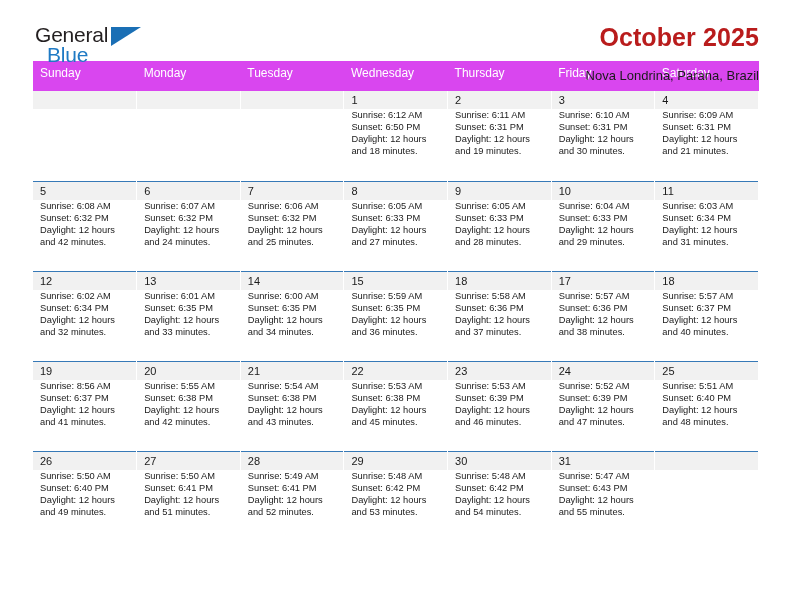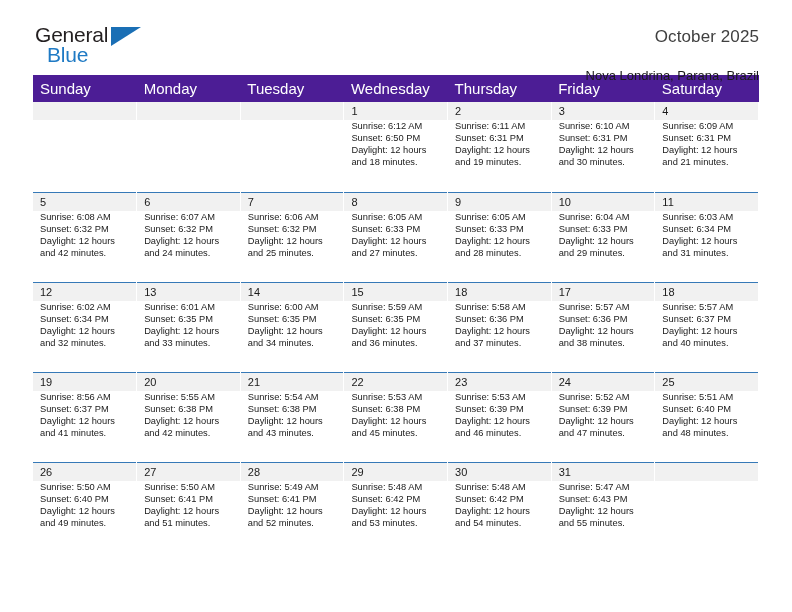--- a/index.html
+++ b/index.html
@@ -20,21 +20,21 @@
     position: relative;
     width: 792px;
     height: 612px;
     background: #ffffff;
     padding: 0 33px;
   }
 
   
   .header {
     position: relative;
-    height: 75px;
+    height: 61px;
     padding-top: 22px;
   }
 
   .brand {
     position: absolute;
     left: 2px;
     top: 24px;
     width: 130px;
     height: 48px;
   }
@@ -70,49 +70,49 @@
   }
 
   .title-wrap {
     position: absolute;
     right: 0;
     top: 22px;
     text-align: right;
   }
 
   .cal-title {
-    font-size: 17px;
-    font-weight: normal;
-    color: #404040;
+    font-size: 25px;
+    font-weight: bold;
+    color: #b91c1c;
     line-height: 30px;
     letter-spacing: 0.1px;
   }
 
   .cal-subtitle {
     font-size: 13px;
     color: #1a1a1a;
     line-height: 18px;
     margin-top: 15px;
     padding-left: 24px;
   }
 
   
   .calendar {
     width: 726px;
     border-collapse: collapse;
     table-layout: fixed;
   }
 
   .calendar thead th {
-    background: #4c1d95;
+    background: #d946ef;
     color: #ffffff;
-    font-size: 15px;
+    font-size: 12px;
     font-weight: normal;
     text-align: left;
-    padding: 5px 0 5px 7px;
+    padding: 5px 0 11px 7px;
     height: 21px;
     vertical-align: middle;
   }
 
   .calendar tbody tr {
     border-top: 1.5px solid #3679b7;
   }
 
   .calendar tbody tr:first-child {
     border-top: none;

